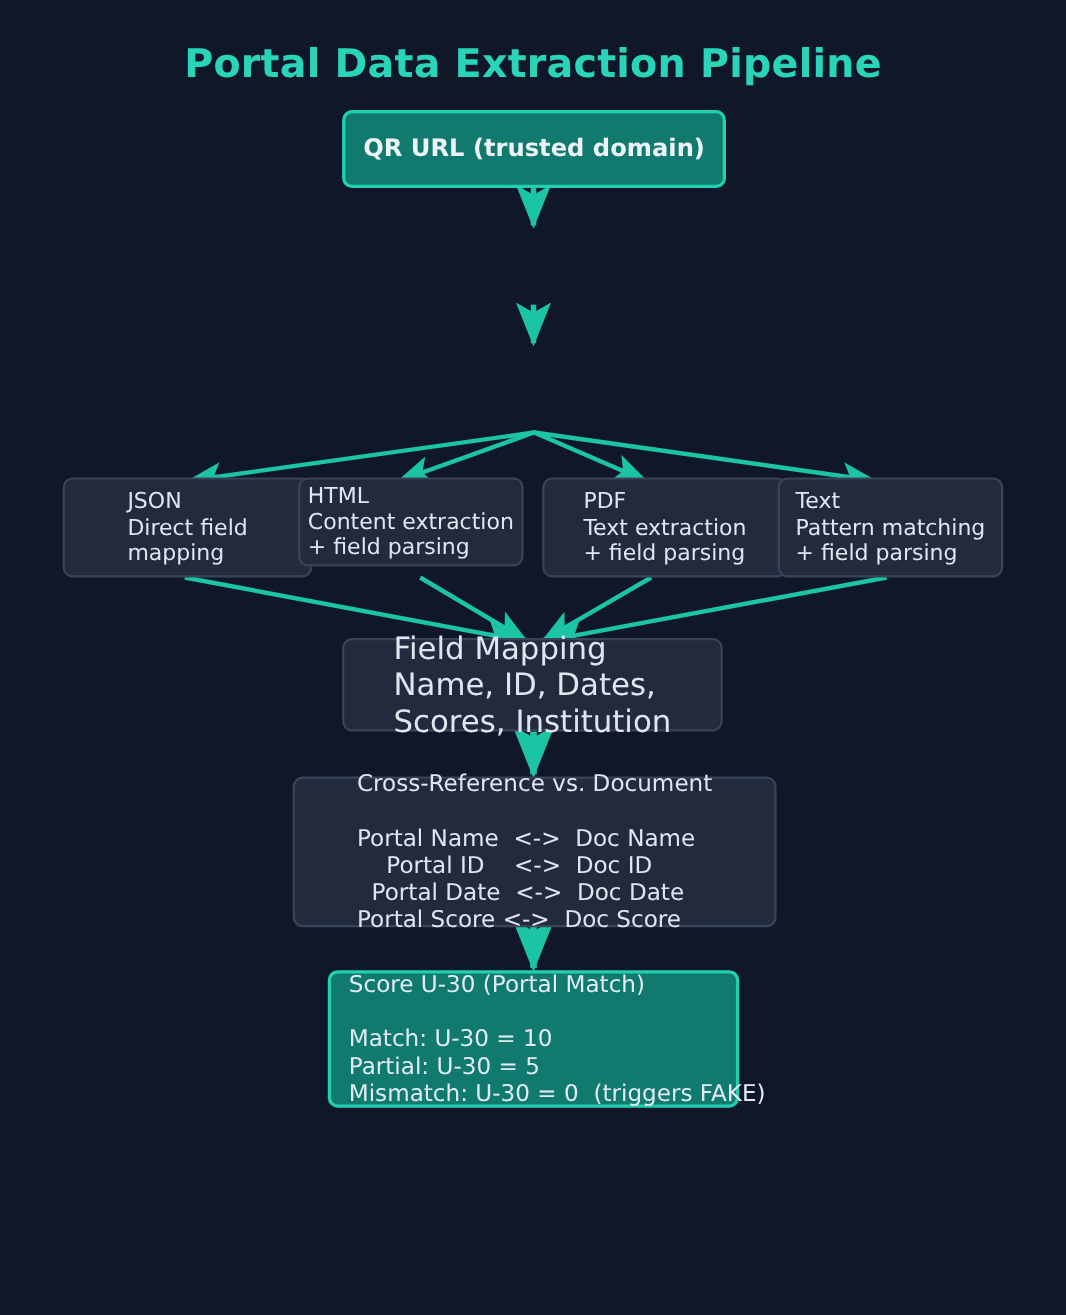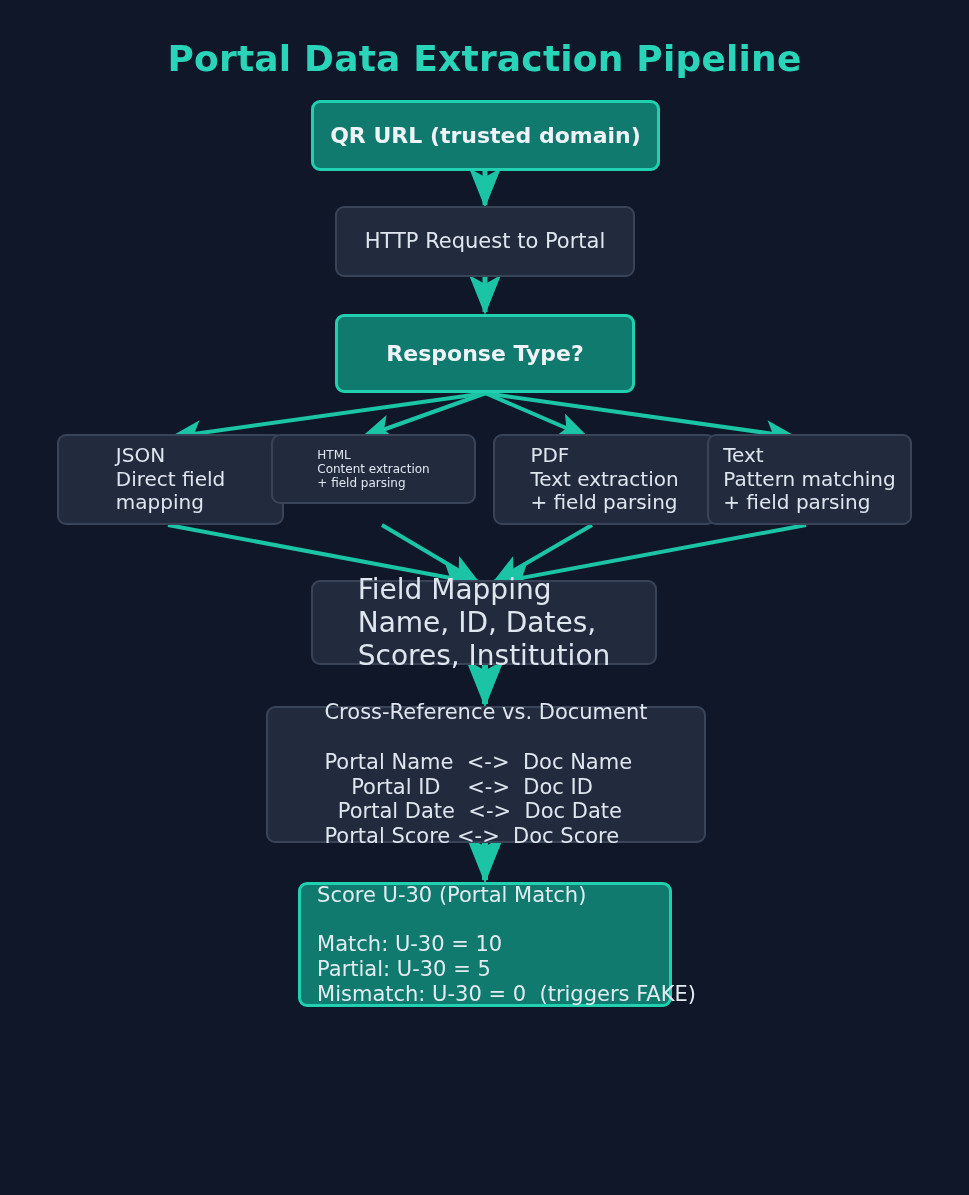--- a/index.html
+++ b/index.html
@@ -106,35 +106,29 @@
 
     <line x1="485" y1="838" x2="485" y2="880" stroke="#1cc4a6" stroke-width="6" marker-end="url(#ah)"></line>
   </svg>
 
   <div class="title">Portal Data Extraction Pipeline</div>
 
   <div class="node accent" style="left:311px; top:100px; width:349px; height:71px; font-size:22px;">
     <span class="label">QR URL (trusted domain)</span>
   </div>
 
-  <div class="node plain" style="left:335px; top:206px; width:300px; height:71px; font-size:21px;">
-    <span class="label">HTTP Request to Portal</span>
-  </div>
 
-  <div class="node accent" style="left:335px; top:314px; width:300px; height:79px; font-size:22px;">
-    <span class="label">Response Type?</span>
-  </div>
 
   <div class="node plain" style="left:57px; top:434px; width:227px; height:91px; font-size:20px;">
     <span class="label">JSON
 Direct field
 mapping</span>
   </div>
 
-  <div class="node plain" style="left:271px; top:434px; width:205px; height:70px; font-size:12px;">
+  <div class="node plain" style="left:271px; top:434px; width:205px; height:81px; font-size:20px;">
     <span class="label">HTML
 Content extraction
 + field parsing</span>
   </div>
 
   <div class="node plain" style="left:493px; top:434px; width:223px; height:91px; font-size:20px;">
     <span class="label">PDF
 Text extraction
 + field parsing</span>
   </div>

